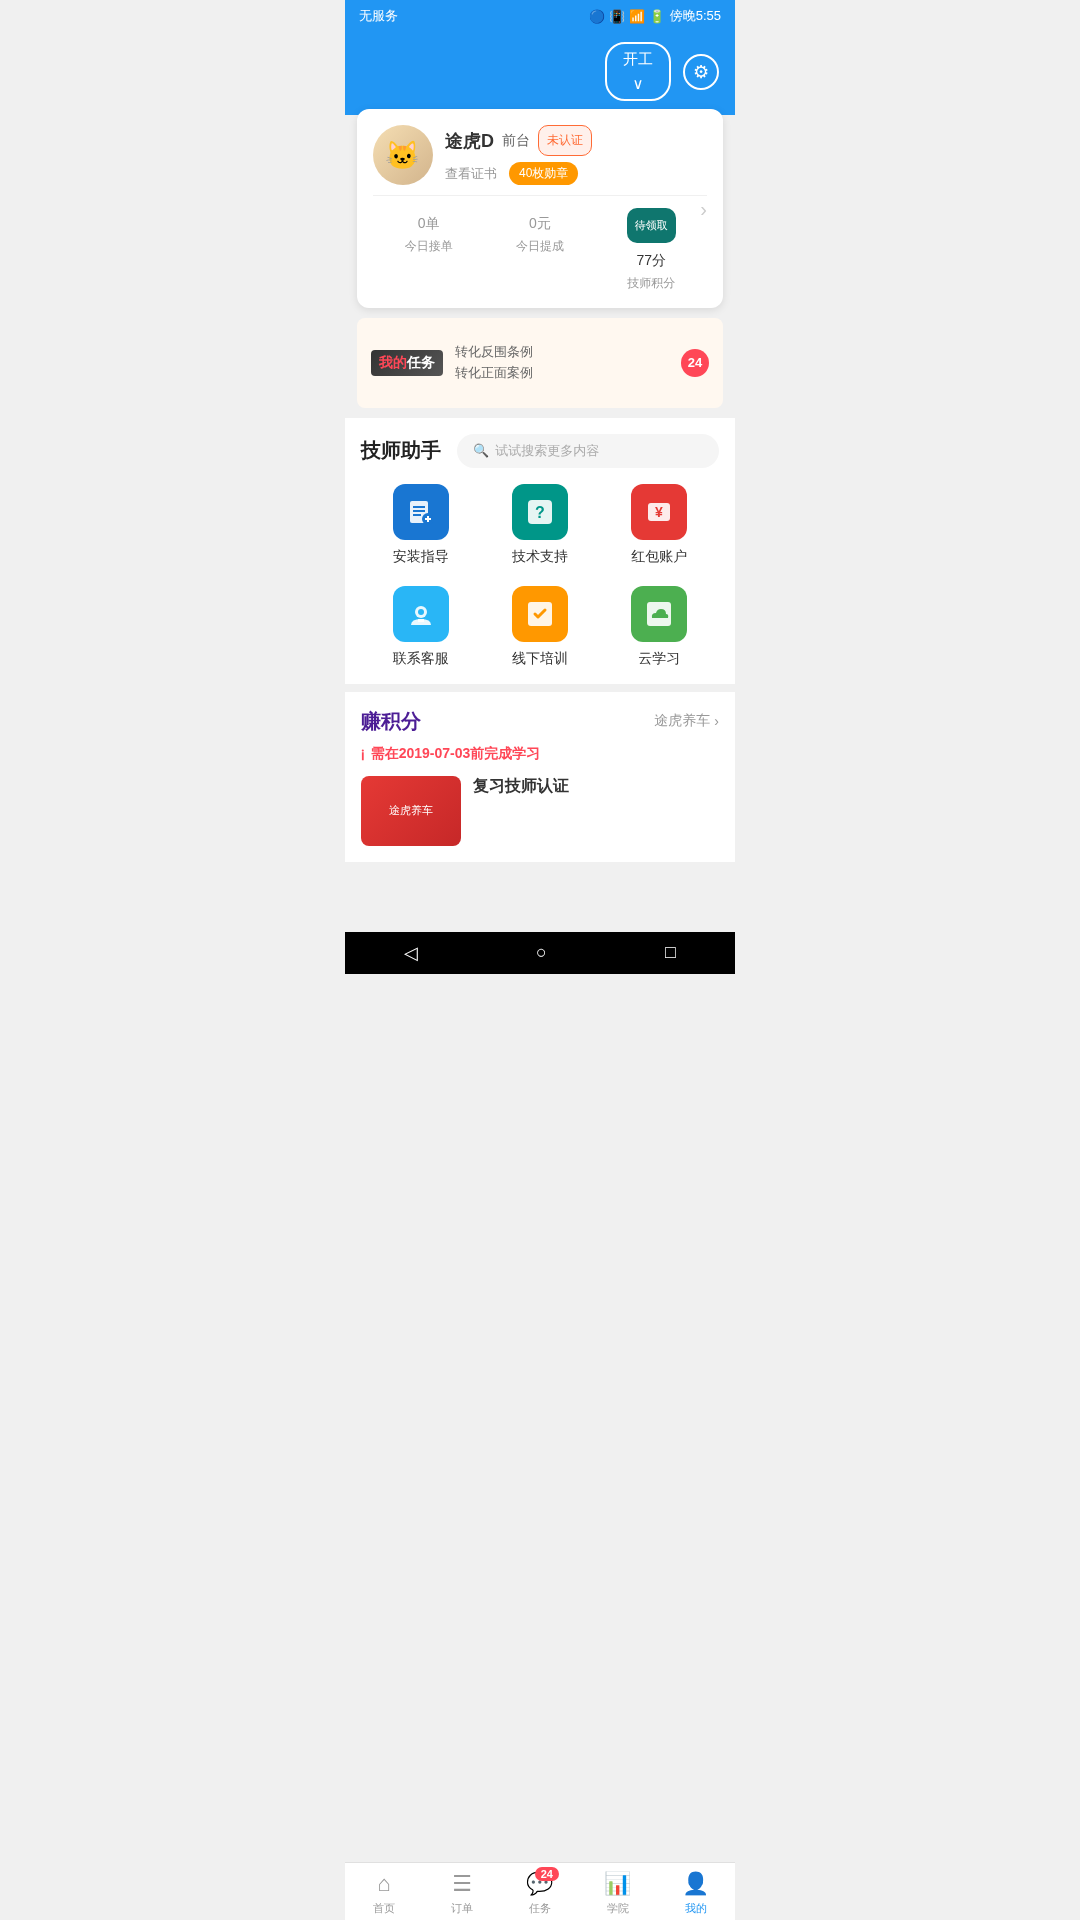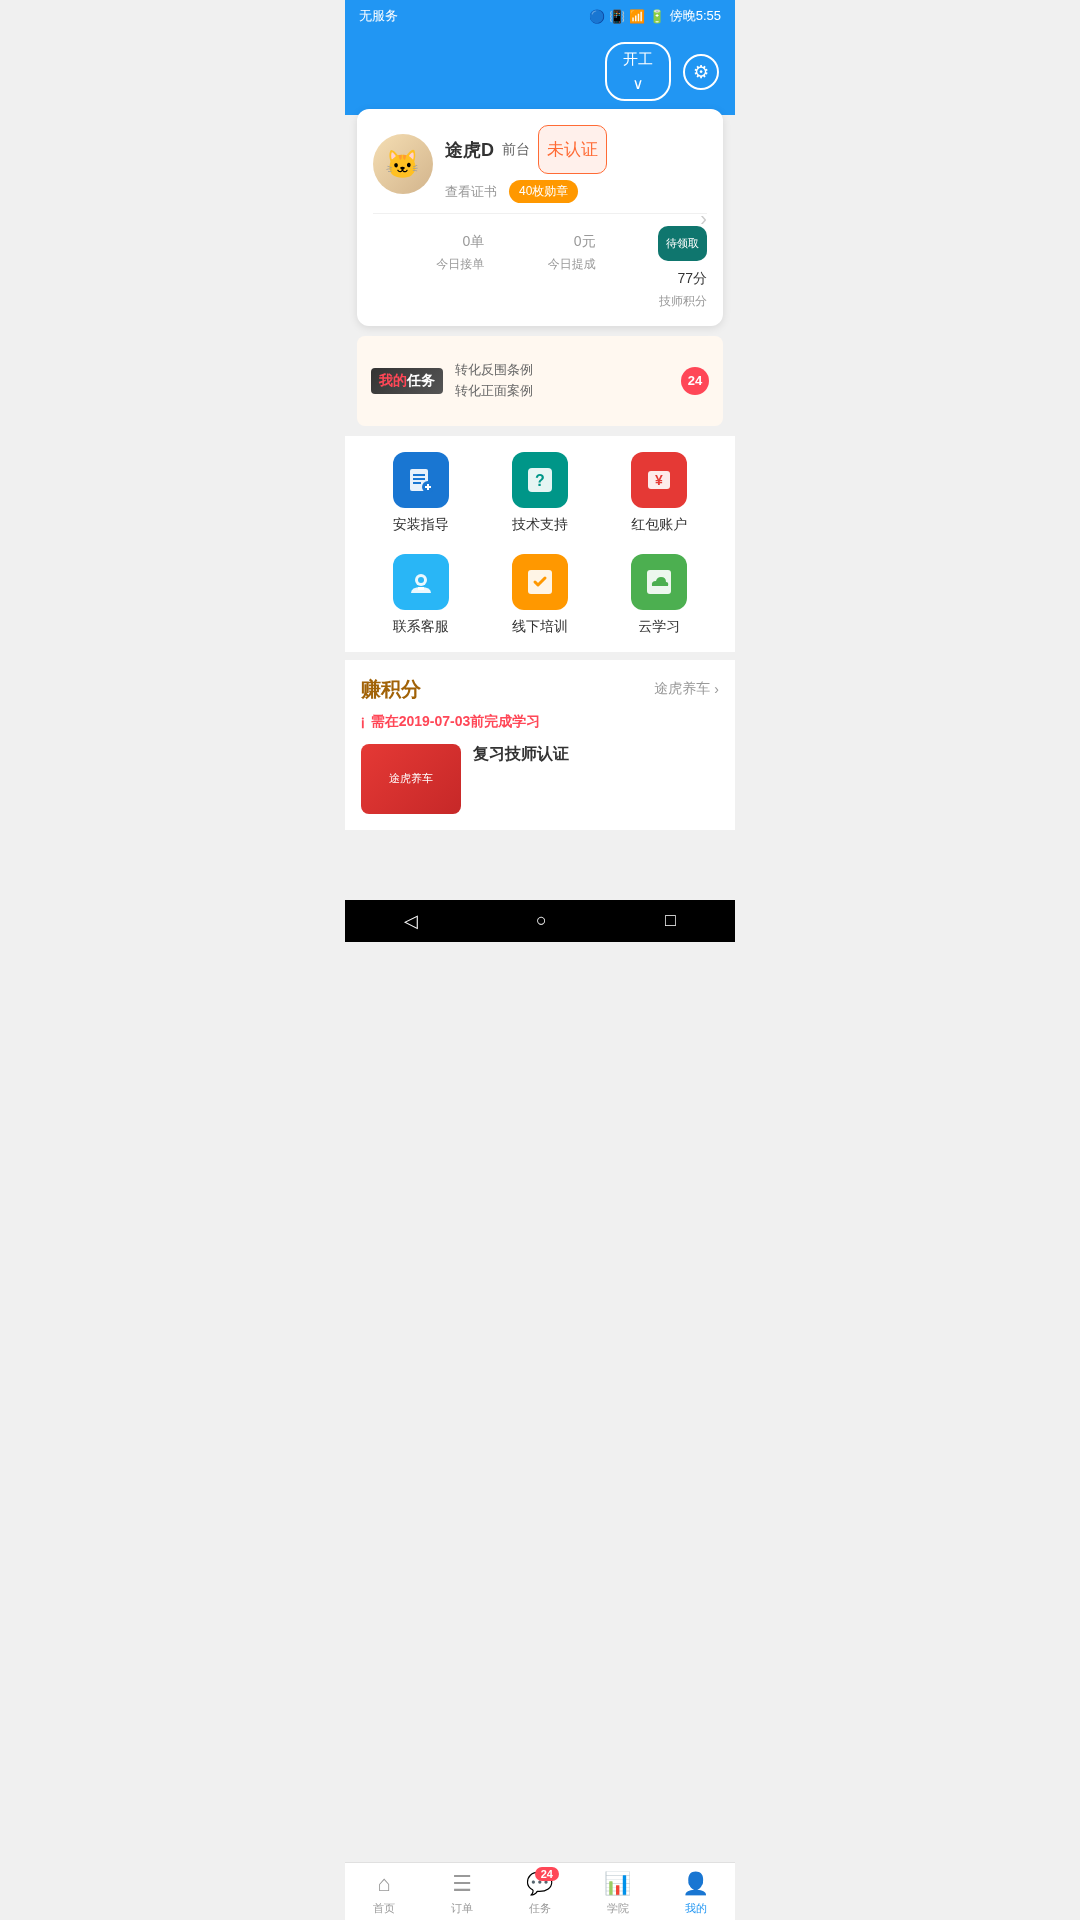--- a/index.html
+++ b/index.html
@@ -88,22 +88,22 @@
     .profile-name-row {
       display: flex; align-items: center; gap: 8px; margin-bottom: 4px;
     }
     .profile-name { font-size: 18px; font-weight: bold; color: #333; }
     .profile-role { font-size: 14px; color: #666; }
     .badge-unverified {
       background: #fff0eb;
       color: #ff6b35;
       border: 1px solid #ff6b35;
       border-radius: 10px;
-      padding: 12px 8px;
-      font-size: 17px;
+      padding: 6px 8px;
+      font-size: 12px;
     }
     .profile-links {
       display: flex; align-items: center; gap: 12px; margin-top: 6px;
     }
     .link-cert { color: #999; font-size: 13px; }
     .badge-medals {
       background: #ff9800;
       color: white;
       border-radius: 12px;
       padding: 3px 10px;
@@ -116,21 +116,21 @@
     }
 
     
     .stats-row {
       display: flex;
       justify-content: space-around;
       border-top: 1px solid #f0f0f0;
       padding-top: 12px;
       margin-top: 8px;
     }
-    .stat-item { text-align: right; flex: 1; }
+    .stat-item { text-align: center; flex: 1; }
     .stat-value { font-size: 22px; font-weight: bold; color: #999; }
     .stat-value span { font-size: 14px; font-weight: normal; }
     .stat-value.highlight { color: #333; }
     .stat-label { font-size: 12px; color: #999; margin-top: 4px; }
     .pending-badge {
       background: #0f766e;
       color: white;
       border-radius: 10px;
       padding: 10px 8px;
       font-size: 11px;
@@ -227,21 +227,21 @@
       background: white;
       padding: 16px;
       margin-top: 8px;
     }
     .earn-header {
       display: flex;
       justify-content: space-between;
       align-items: center;
       margin-bottom: 10px;
     }
-    .earn-title { font-size: 20px; font-weight: bold; color: #a16207; }
+    .earn-title { font-size: 20px; font-weight: bold; color: #4c1d95; }
     .view-all { color: #999; font-size: 14px; display: flex; align-items: center; gap: 4px; }
 
     .deadline-notice {
       display: flex;
       align-items: center;
       gap: 6px;
       color: #ff4757;
       font-size: 14px;
       font-weight: bold;
       margin-bottom: 12px;
@@ -382,20 +382,27 @@
       <em>我的</em>任务
     </div>
     <div class="task-content">
       <div class="task-line">转化反围条例</div>
       <div class="task-line">转化正面案例</div>
     </div>
     <div class="task-count">24</div>
   </div>
 
   <div class="section">
+    <div class="section-header">
+      <span class="section-title">技师助手</span>
+      <div class="search-bar">
+        <span>🔍</span>
+        <span>试试搜索更多内容</span>
+      </div>
+    </div>
 
     <div class="icon-grid">
       <div class="icon-item">
         <div class="icon-box blue">
           <svg width="30" height="30" viewBox="0 0 30 30" fill="white">
             <rect x="4" y="4" width="18" height="22" rx="2" fill="white" opacity="0.9"></rect>
             <line x1="7" y1="10" x2="19" y2="10" stroke="#1976D2" stroke-width="2"></line>
             <line x1="7" y1="14" x2="19" y2="14" stroke="#1976D2" stroke-width="2"></line>
             <line x1="7" y1="18" x2="15" y2="18" stroke="#1976D2" stroke-width="2"></line>
             <circle cx="22" cy="22" r="6" fill="#1976D2"></circle>

